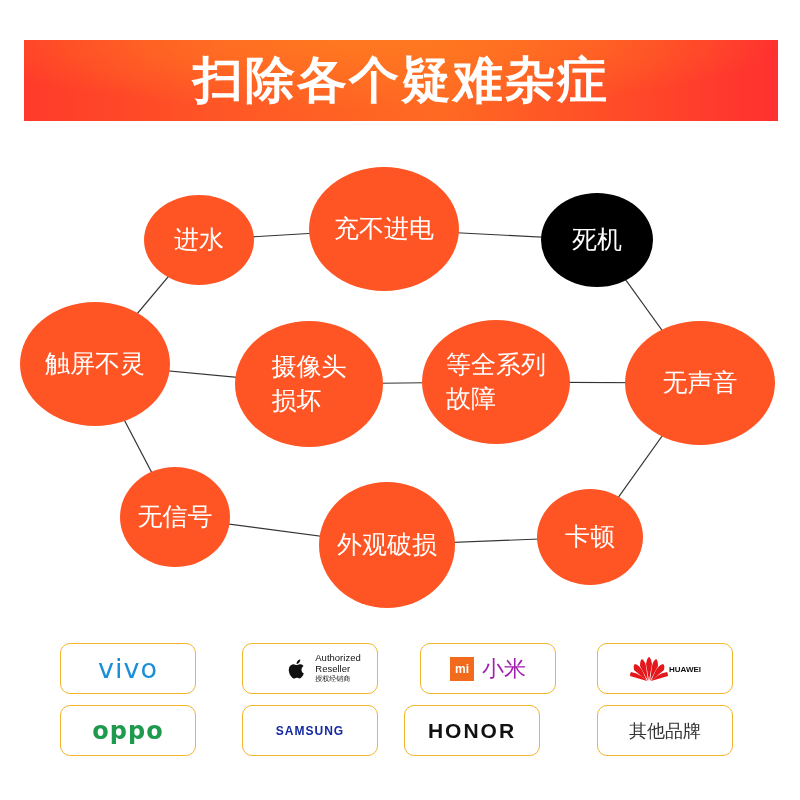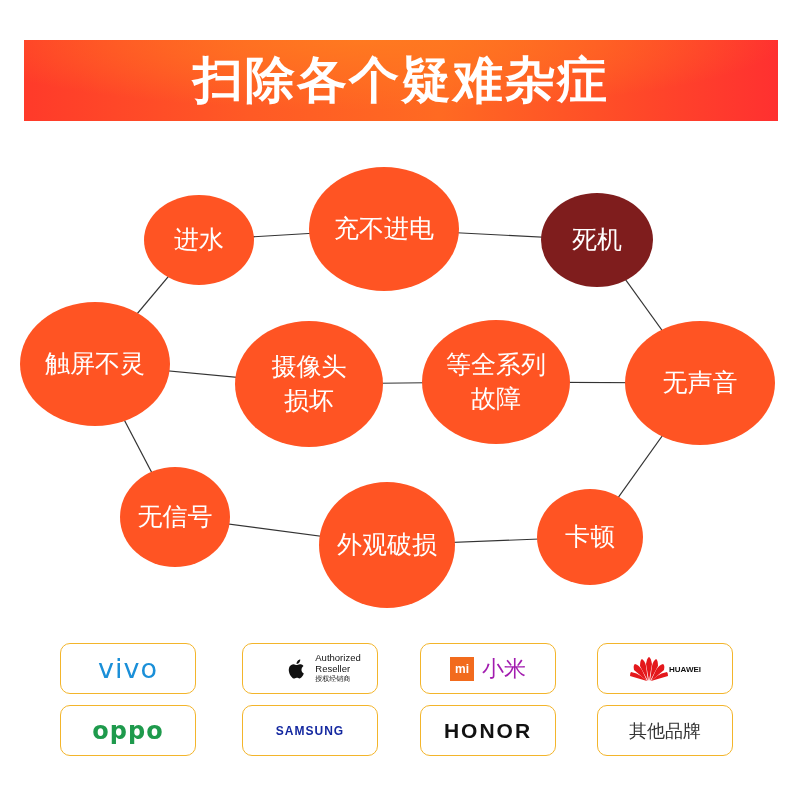--- a/index.html
+++ b/index.html
@@ -16,21 +16,21 @@
   .banner-title {
     color: #ffffff; font-size: 50px; font-weight: bold; letter-spacing: 2px;
     font-family: "DejaVu Sans", sans-serif;
   }
 
   svg.net { position: absolute; left: 0; top: 0; width: 800px; height: 620px; }
 
   .bubble {
     position: absolute; background: #ff5423; border-radius: 50%;
     display: flex; align-items: center; justify-content: center;
-    text-align: center; color: #ffffff; font-size: 25px; line-height: 34px;
+    color: #ffffff; font-size: 25px; line-height: 34px;
     font-family: "DejaVu Sans", sans-serif;
   }
   .bubble span { display: block; white-space: pre-line; }
 
   .brand {
     position: absolute; width: 136px; height: 51px; border: 1.5px solid #f3b52b;
     border-radius: 10px; background: #fff;
     display: flex; align-items: center; justify-content: center;
   }
   .vivo-text { color: #1a8fd8; font-size: 27px; letter-spacing: 1px; font-family: "DejaVu Sans", sans-serif; font-weight: normal; }
@@ -72,21 +72,21 @@
     <line x1="387" y1="545" x2="590" y2="537" stroke="#333333" stroke-width="1.2"></line>
     <line x1="590" y1="537" x2="700" y2="383" stroke="#333333" stroke-width="1.2"></line>
   </svg>
 <div id="bubbles">
     <div class="bubble" style="left: 144px; top: 195px; width: 110px; height: 90px; background: rgb(255, 84, 35);">
       <span>进水</span>
     </div>
     <div class="bubble" style="left: 309px; top: 167px; width: 150px; height: 124px; background: rgb(255, 84, 35);">
       <span>充不进电</span>
     </div>
-    <div class="bubble" style="left: 541px; top: 193px; width: 112px; height: 94px; background: #7f1d1d;">
+    <div class="bubble" style="left: 541px; top: 193px; width: 112px; height: 94px; background: #000000;">
       <span>死机</span>
     </div>
     <div class="bubble" style="left: 20px; top: 302px; width: 150px; height: 124px; background: rgb(255, 84, 35);">
       <span>触屏不灵</span>
     </div>
     <div class="bubble" style="left: 235px; top: 321px; width: 148px; height: 126px; background: rgb(255, 84, 35);">
       <span>摄像头
 损坏</span>
     </div>
     <div class="bubble" style="left: 422px; top: 320px; width: 148px; height: 124px; background: rgb(255, 84, 35);">
@@ -145,18 +145,18 @@
     <span class="huawei-text">HUAWEI</span>
   </div>
 </div>
 
 <div class="brand" style="left:60px;top:705px;">
   <span class="oppo-text">oppo</span>
 </div>
 <div class="brand" style="left:242px;top:705px;">
   <span class="samsung-text">SAMSUNG</span>
 </div>
-<div class="brand" style="left:420px;top:705px;text-align:center;">
+<div class="brand" style="left:404px;top:705px;text-align:center;">
   <span class="honor-text">HONOR</span>
 </div>
 <div class="brand" style="left:597px;top:705px;">
   <span class="other-text">其他品牌</span>
 </div>
 
 </body></html>

